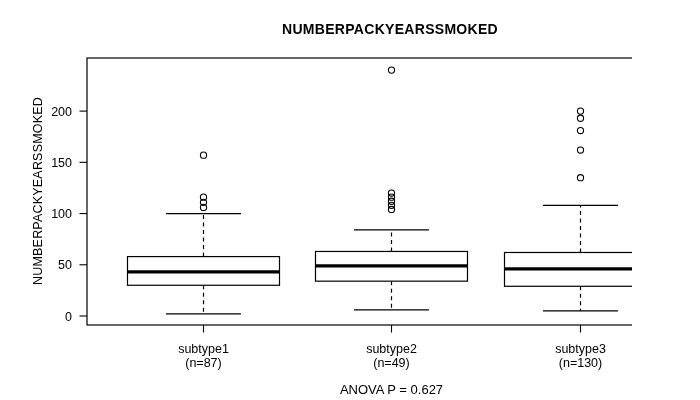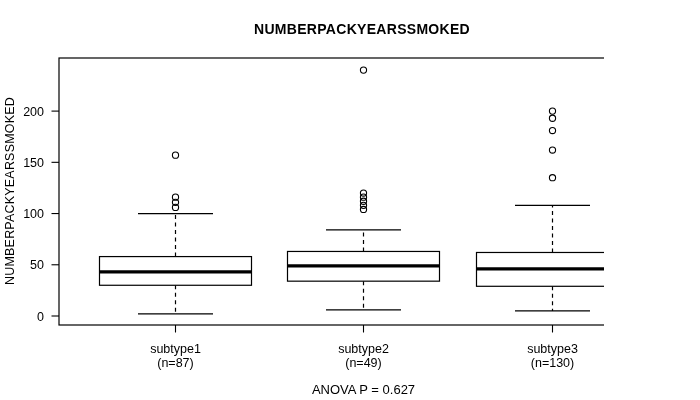--- a/index.html
+++ b/index.html
@@ -2,20 +2,21 @@
 <html><head>
 <meta charset="utf-8">
 <style>
   html,body{margin:0;padding:0;background:#ffffff;}
   .figure{
     position:relative;
     width:604px;height:400px;
     background:#ffffff;
     font-family:"Liberation Sans", sans-serif;
     overflow:hidden;
+    margin-left:28px;
   }
   svg text{fill:#000000;}
   .title{font-size:14px;font-weight:bold;letter-spacing:0.3px;}
   .ylab{font-size:12.5px;letter-spacing:0.2px;}
   .tick{font-size:12.5px;}
   .lab{font-size:12.5px;}
   .ann{font-size:13px;}
   .frame{fill:none;stroke:#000000;stroke-width:1.2;}
   .axline{stroke:#000000;stroke-width:1.1;}
   .whisk{stroke:#000000;stroke-width:1.2;stroke-dasharray:4,3.5;fill:none;}

